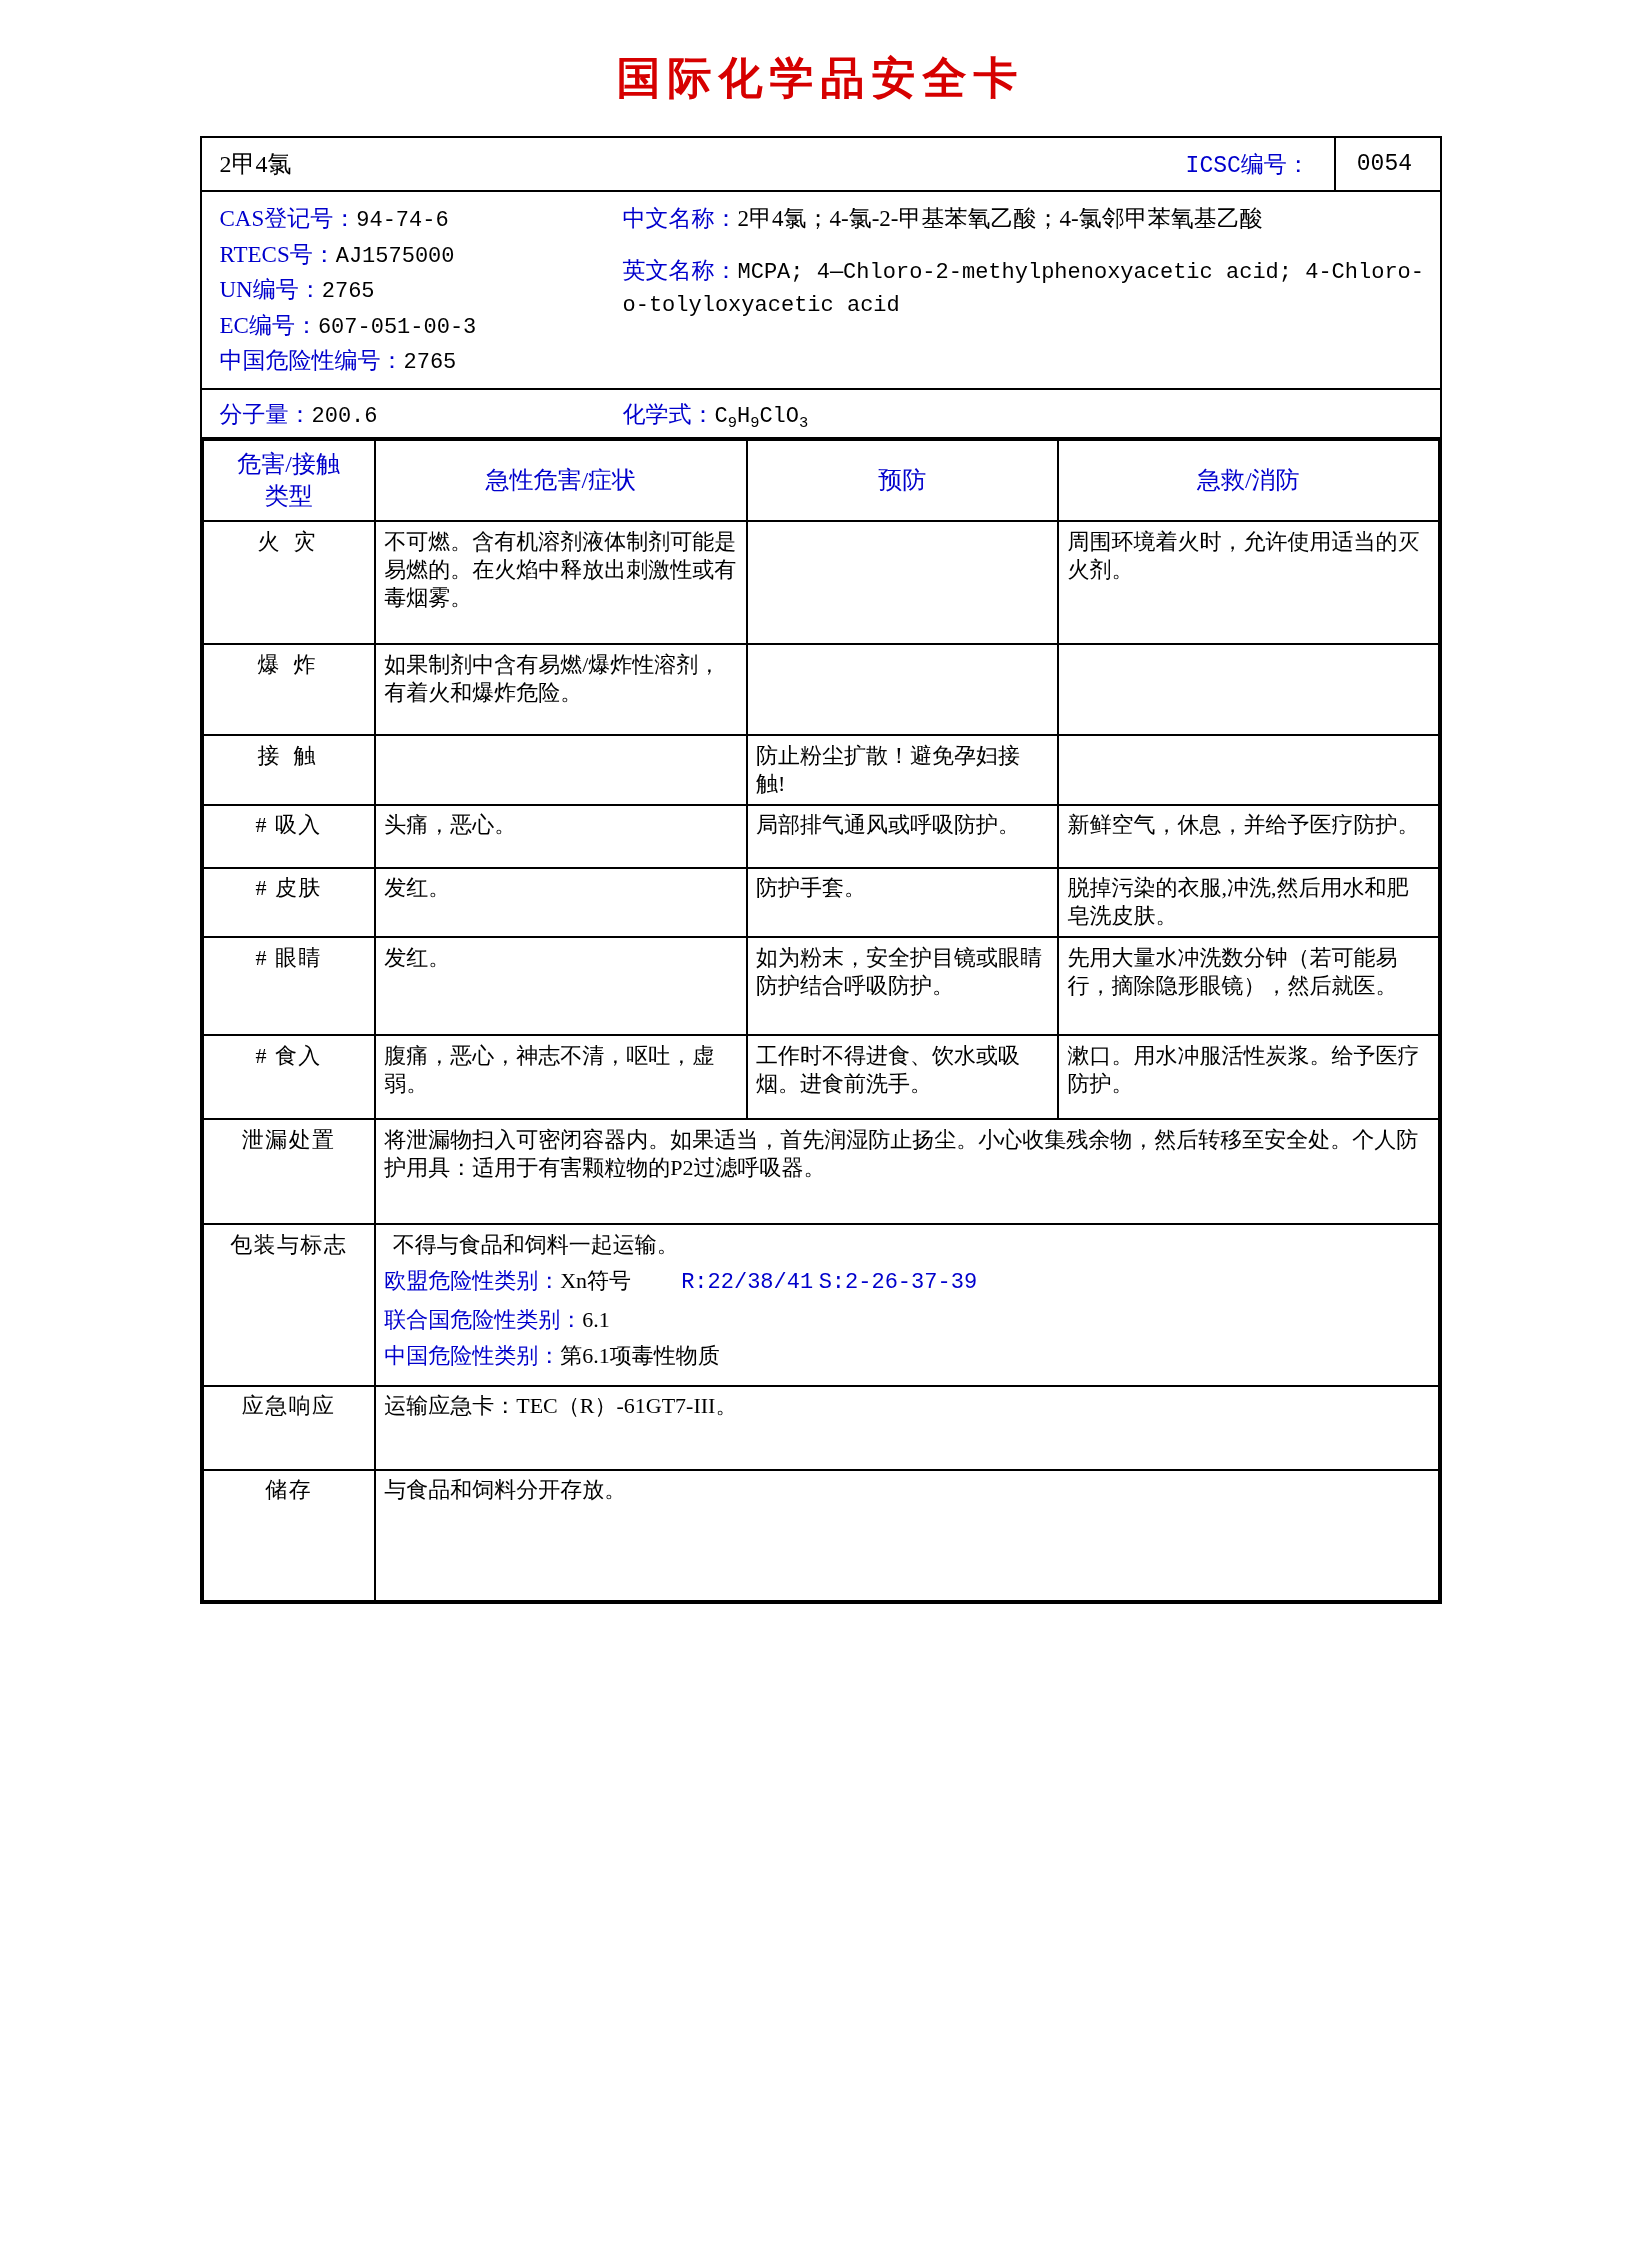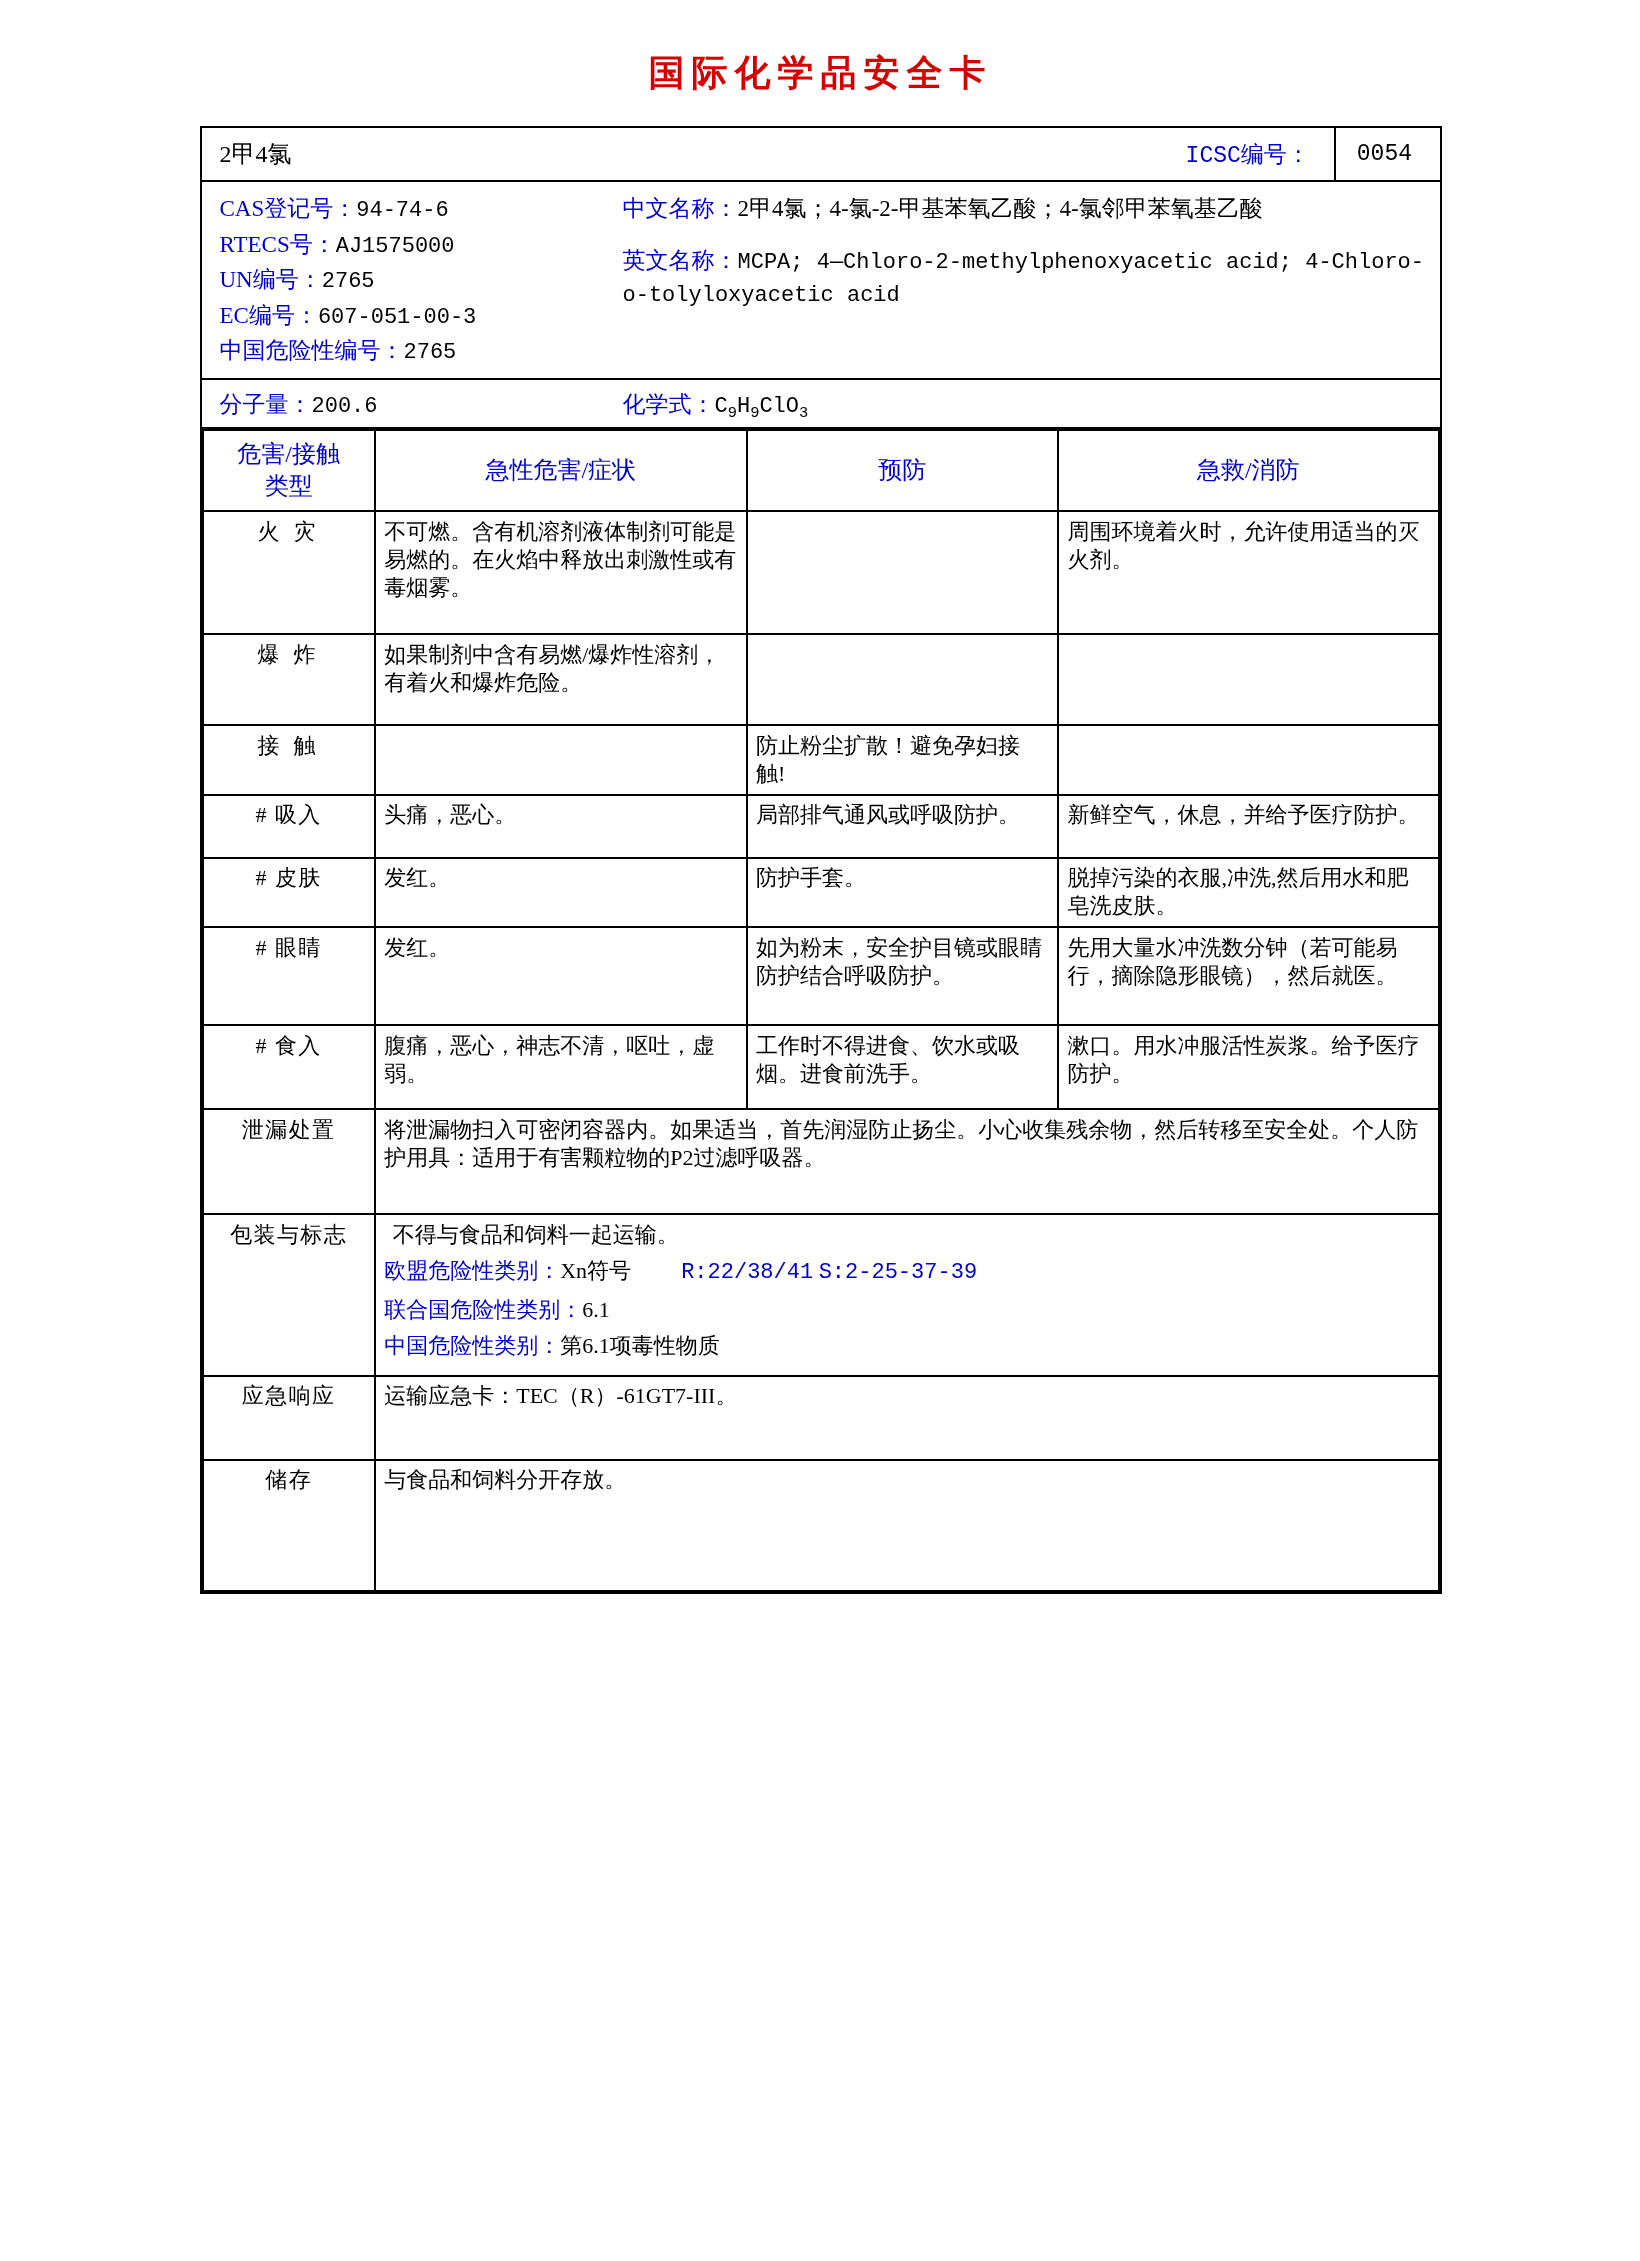--- a/index.html
+++ b/index.html
@@ -18,21 +18,21 @@
     height: 2261px;
     box-sizing: border-box;
     padding: 0;
     position: relative;
   }
   .title {
     text-align: center;
     color: #d60000;
     font-family: "Liberation Sans", sans-serif;
     font-weight: bold;
-    font-size: 36px;
+    font-size: 44px;
     letter-spacing: 7px;
     margin-top: 49px;
     margin-bottom: 28px;
   }
   .card {
     margin: 0 auto;
     width: 1242px;
     border: 2.8px solid #000;
     box-sizing: border-box;
   }
@@ -282,21 +282,21 @@
         </tr>
 
         <tr style="height:161px;">
           <td class="rowlabel small-ls">包装与标志</td>
           <td colspan="3" class="wide">
             <div class="pack-line pack-first">不得与食品和饲料一起运输。</div>
             <div class="pack-line">
               <span class="blue">欧盟危险性类别：</span><span>Xn符号</span>
               <span style="display:inline-block;width:39px;"></span>
               <span class="blue mono">R:22/38/41</span>
-              <span class="blue mono">S:2-25-37-39</span>
+              <span class="blue mono">S:2-26-37-39</span>
             </div>
             <div class="pack-line">
               <span class="blue">联合国危险性类别：</span><span>6.1</span>
             </div>
             <div class="pack-line">
               <span class="blue">中国危险性类别：</span><span>第6.1项毒性物质</span>
             </div>
           </td>
         </tr>
 

